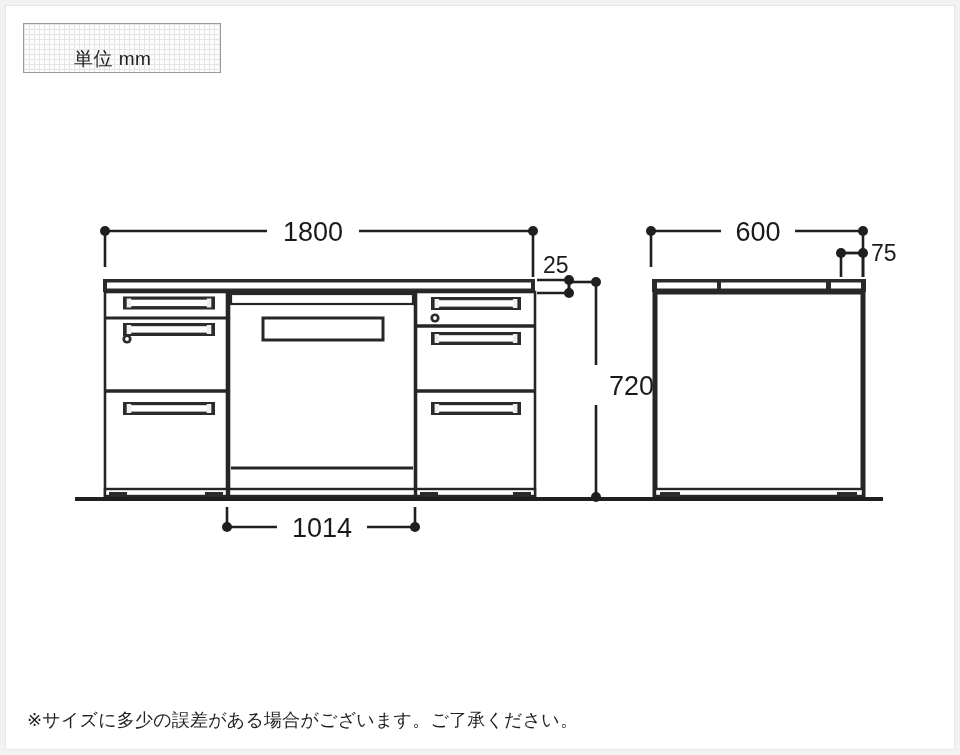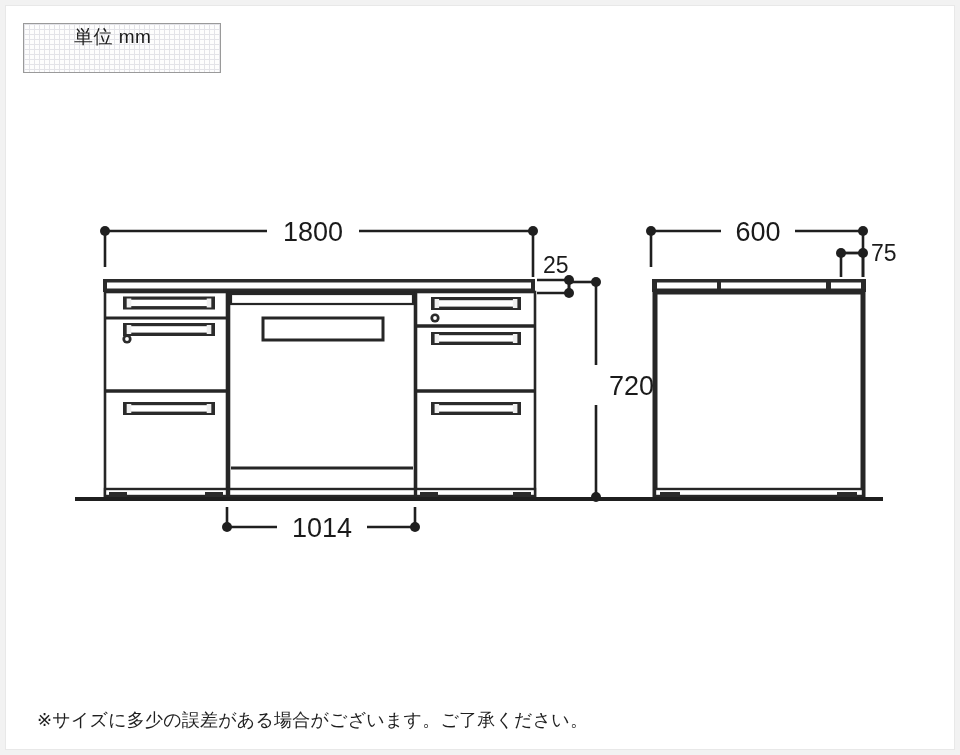--- a/index.html
+++ b/index.html
@@ -33,34 +33,34 @@
     width: 198px;
     height: 50px;
     box-sizing: border-box;
     border: 1px solid #9a9a9a;
     background-color: #fdfdfd;
     background-image:
       linear-gradient(to right, #e3e3e8 1px, transparent 1px),
       linear-gradient(to bottom, #e3e3e8 1px, transparent 1px);
     background-size: 5px 5px;
     display: flex;
-    align-items: flex-start;
+    align-items: flex-end;
   }
   #unit-label {
     padding-left: 50px;
     font-size: 19px;
     color: #1a1a1a;
     letter-spacing: 0.5px;
     white-space: nowrap;
   }
 
   
   #footer-note {
     position: absolute;
-    left: 32px;
+    left: 22px;
     top: 703px;
     font-size: 18px;
     color: #1f1f1f;
     white-space: nowrap;
     letter-spacing: 0.2px;
   }
 
   
   #drawing {
     position: absolute;

